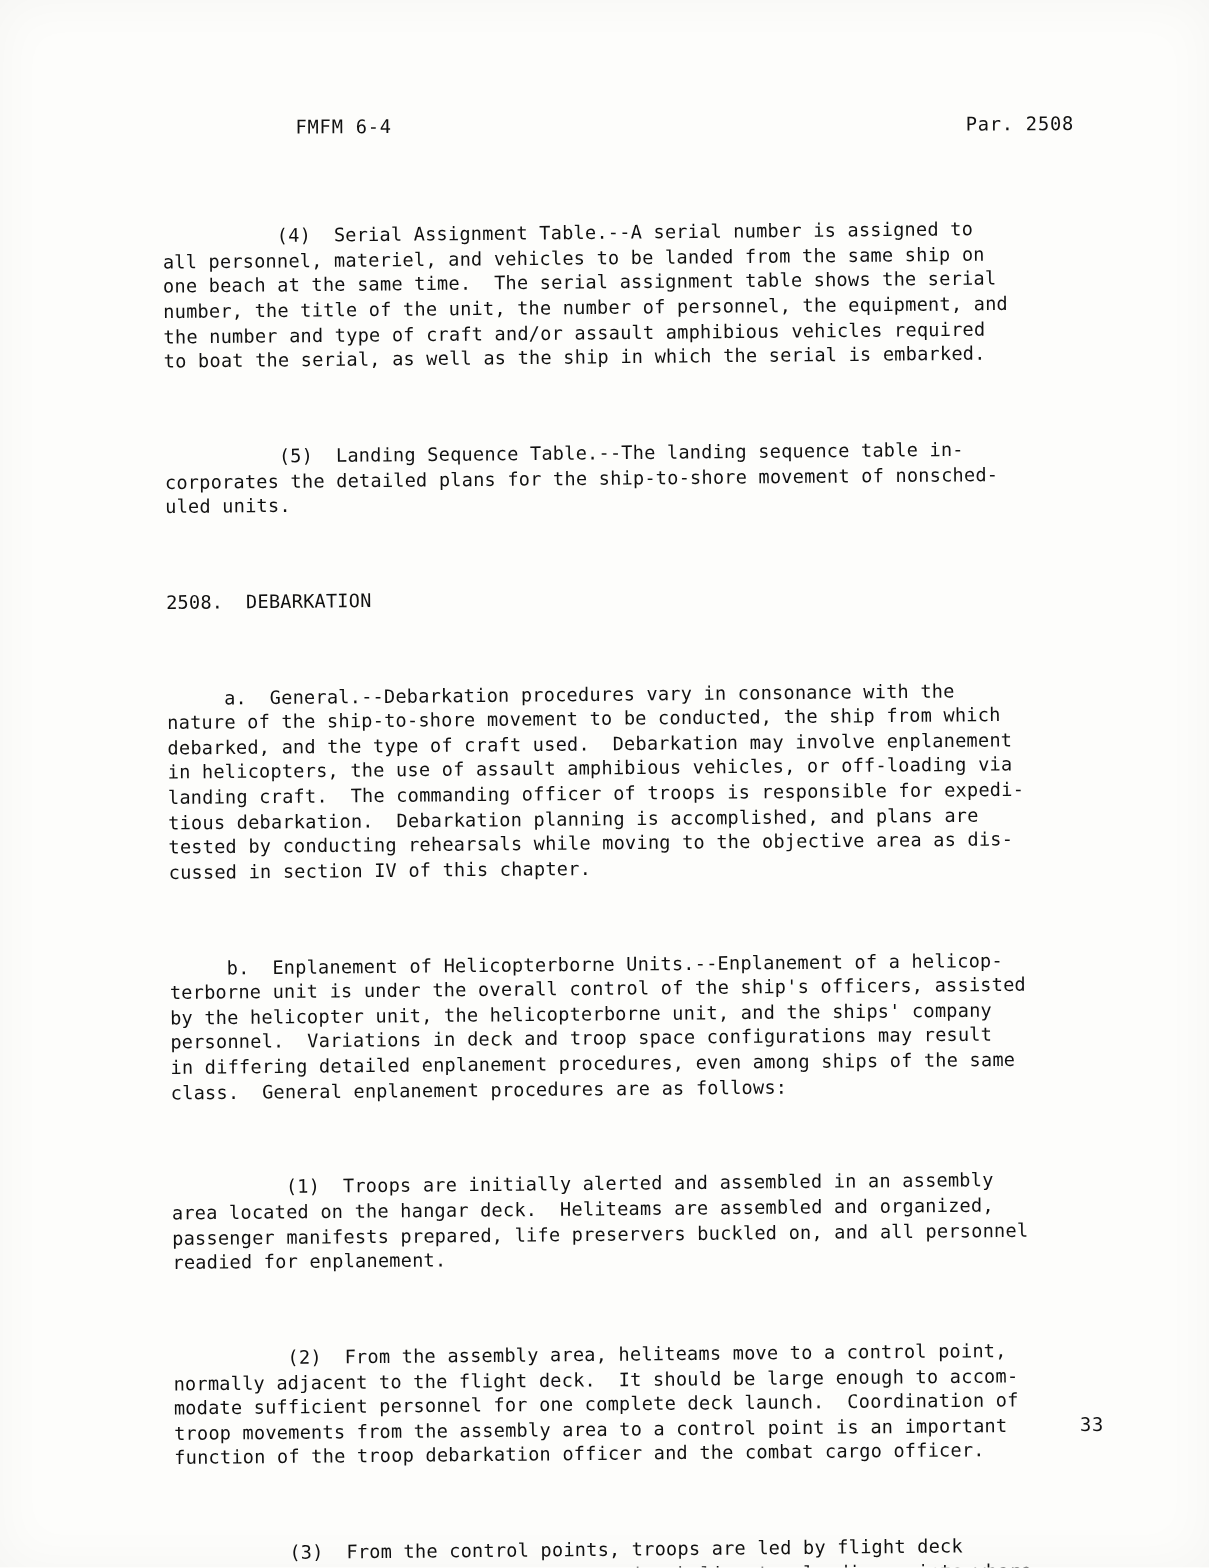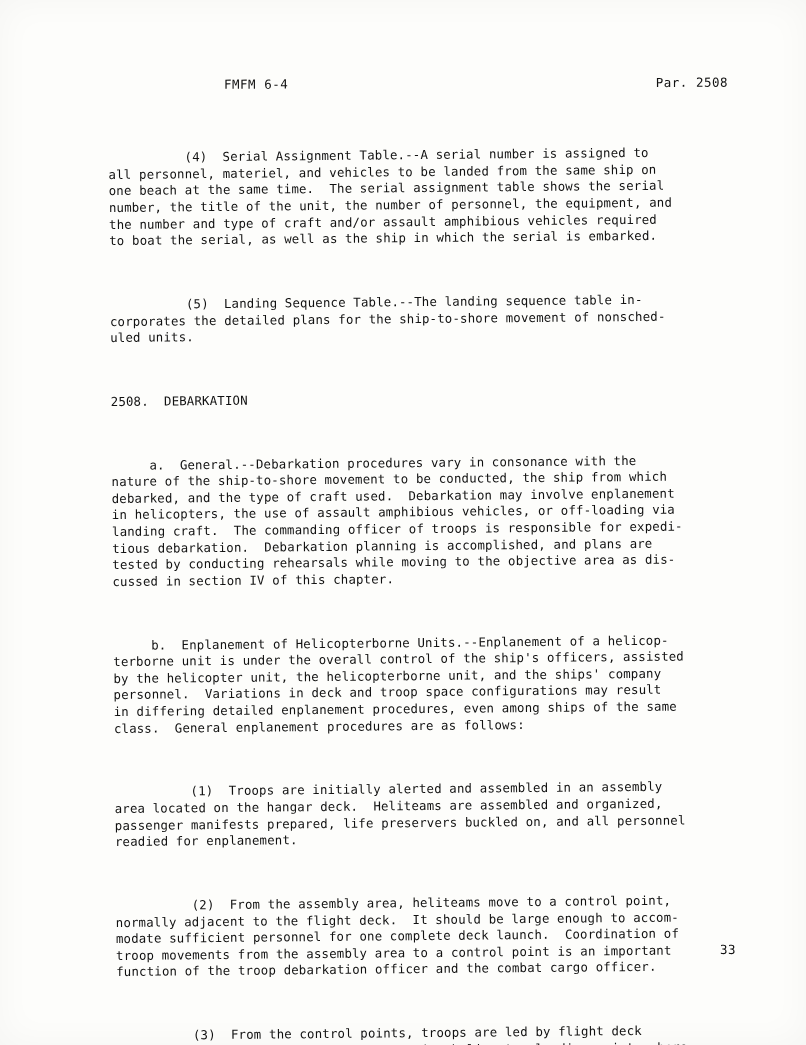--- a/index.html
+++ b/index.html
@@ -32,24 +32,24 @@
   .header-row {
     display: flex;
     justify-content: space-between;
     align-items: baseline;
     font-size: 12.5px;
     letter-spacing: 0.5px;
     margin-bottom: 26px;
     transform: rotate(-0.25deg);
   }
   .header-left {
-    margin-left: 116px;
+    margin-left: 89px;
   }
   .header-right {
-    margin-right: 0px;
+    margin-right: 12px;
   }
   .body-text {
     font-size: 12.4px;
     line-height: 16.6px;
     letter-spacing: 0.15px;
     white-space: pre-wrap;
     transform: rotate(-0.55deg);
     transform-origin: left top;
   }
   p.para {

